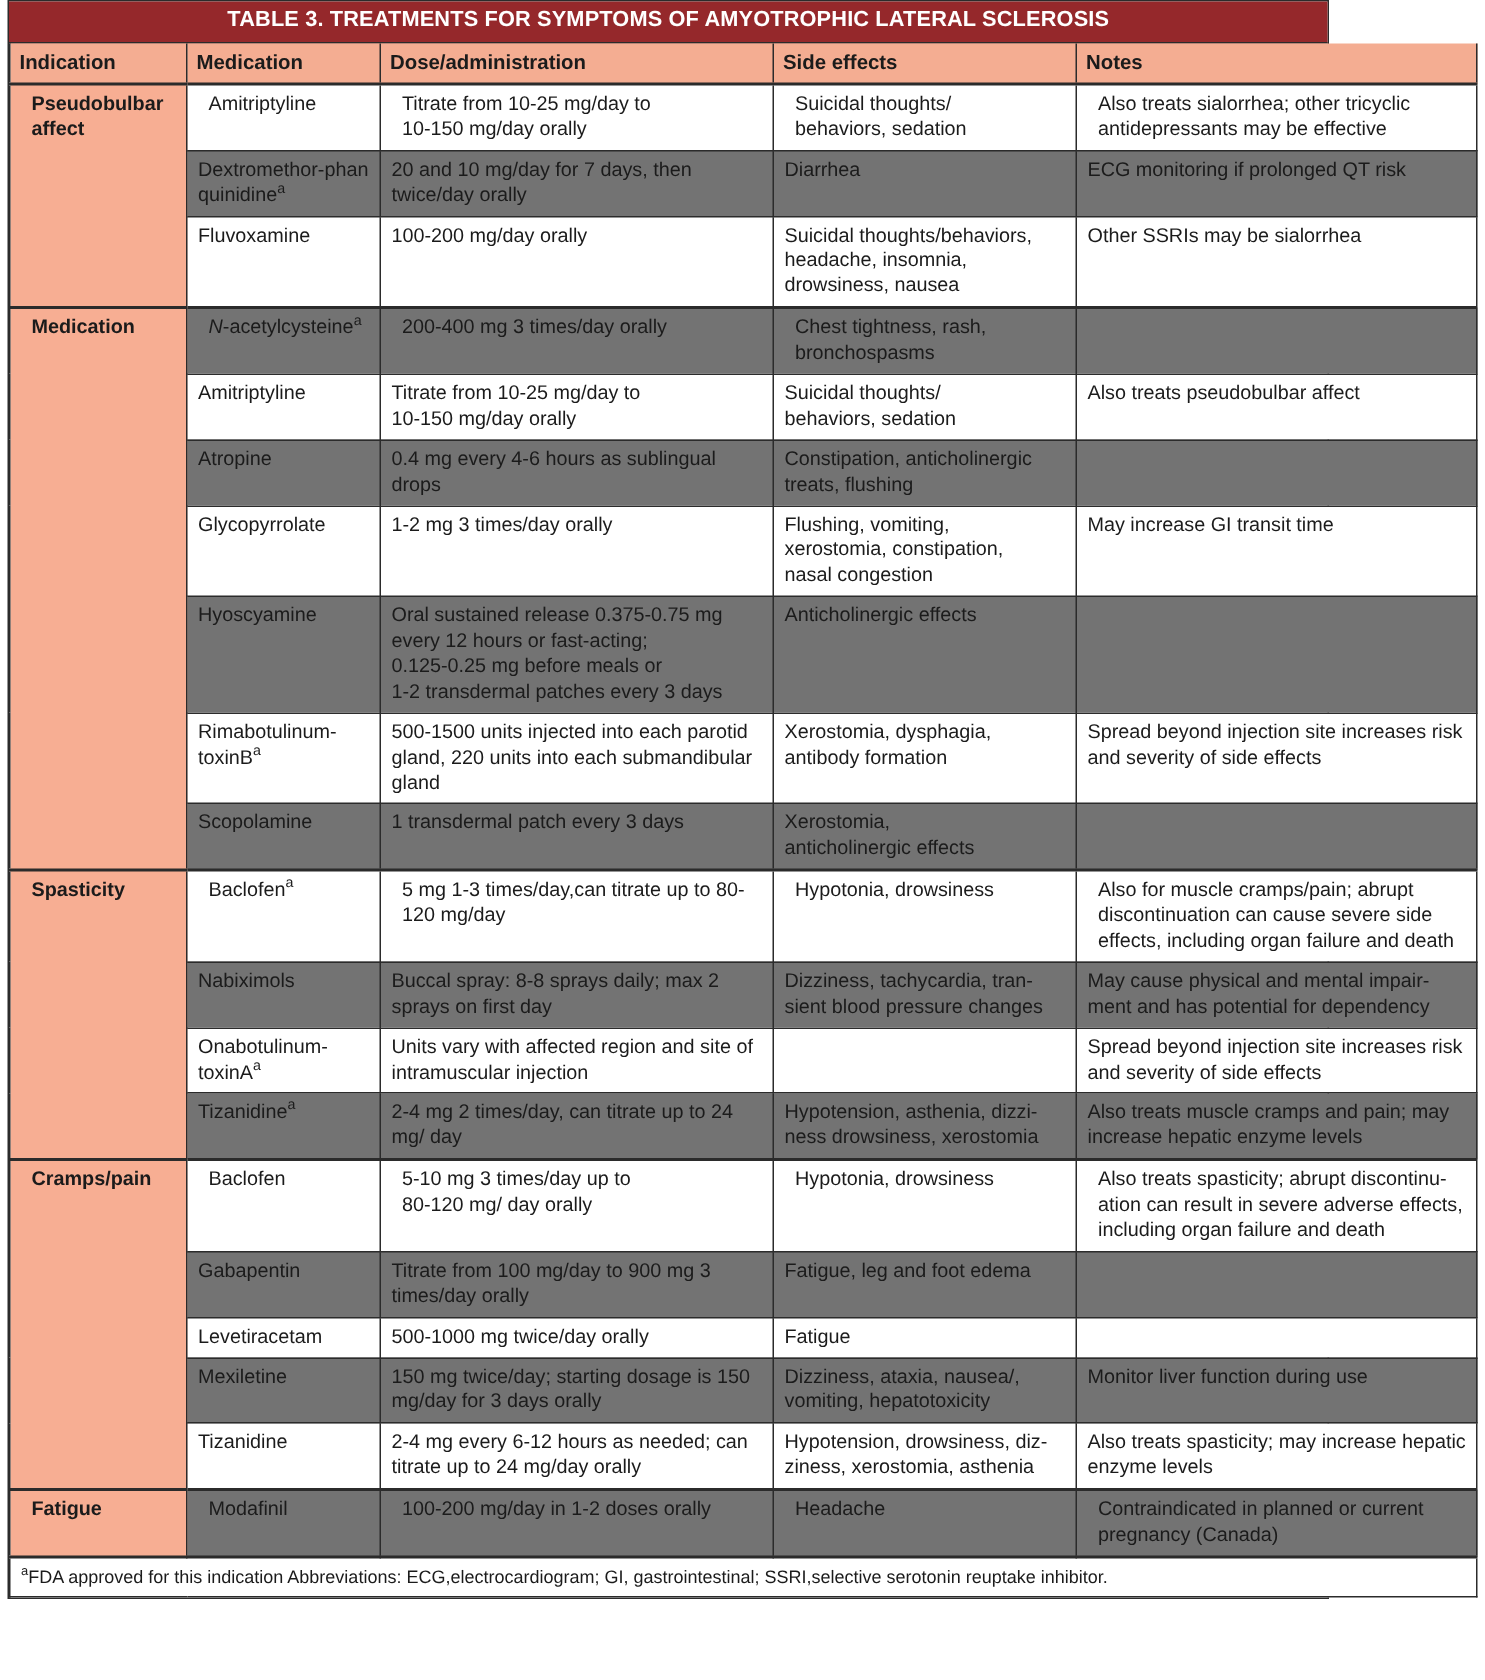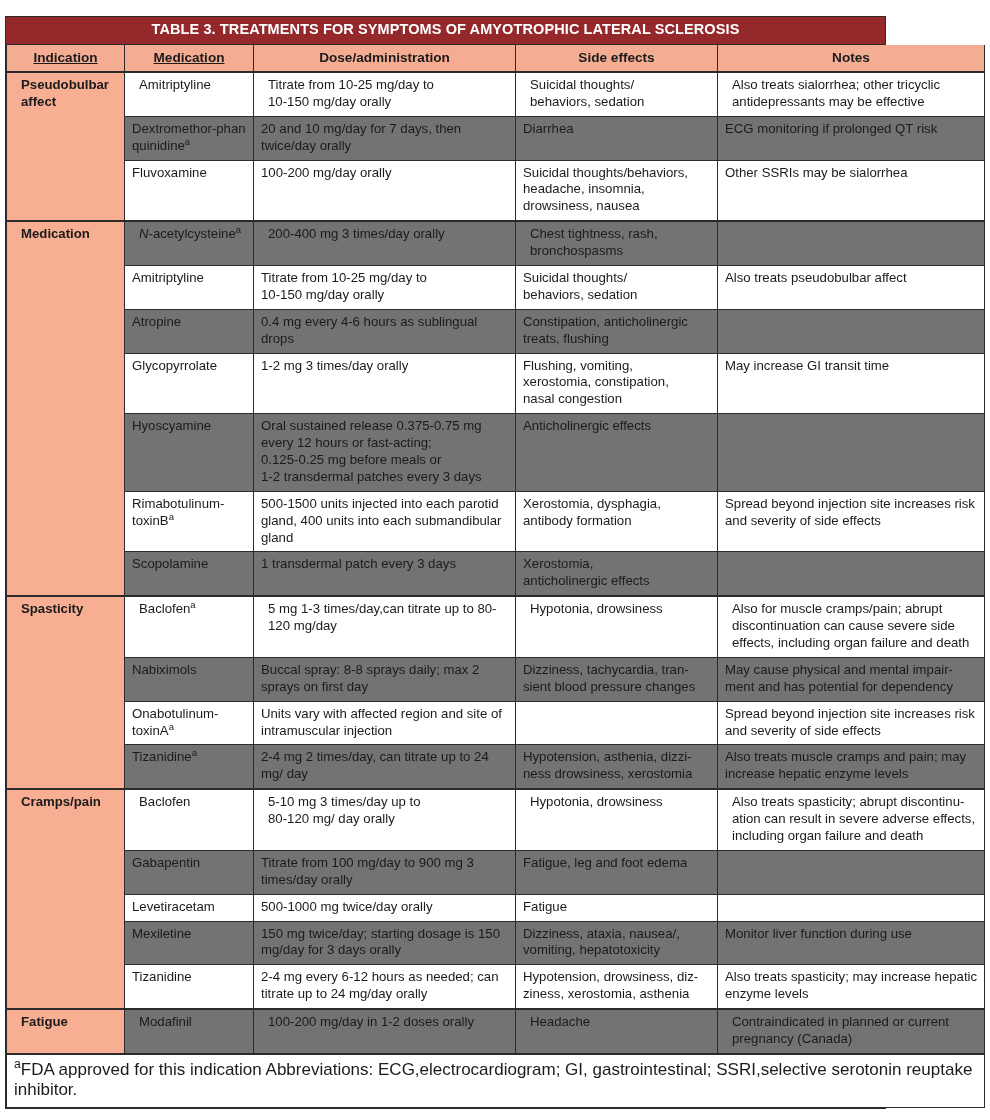--- a/index.html
+++ b/index.html
@@ -6,21 +6,21 @@
   html,body{margin:0;padding:0;}
   body{
     width:990px;
     background:#ffffff;
     font-family:"Liberation Sans", sans-serif;
     color:#1b1b1b;
     -webkit-font-smoothing:antialiased;
   }
   #table-wrap{
     width:881px;
-    margin:16px 5px 0 5px;
+    margin:0 5px 0 5px;
     border:1px solid #2b2b2b;
     box-sizing:border-box;
   }
   .title-bar{
     background:#95282b;
     color:#ffffff;
     text-align:center;
     font-weight:bold;
     font-size:14.5px;
     letter-spacing:.1px;
@@ -40,24 +40,24 @@
   col.c-side{width:202px;}
   col.c-notes{width:267px;}
 
   thead th{
     background:#f4ad92;
     border:1px solid #2b2b2b;
     border-top:none;
     font-weight:bold;
     font-size:13.6px;
     padding:5px 6px 6px 6px;
-    text-align:center;
+    text-align:left;
     vertical-align:middle;
   }
-  thead th.left{text-align:center;text-decoration:underline;}
+  thead th.left{text-align:left;}
 
   tbody td{
     border:1px solid #2b2b2b;
     padding:4px 6px 5px 7px;
     vertical-align:top;
     line-height:1.28;
     background:#ffffff;
   }
   tbody td.shade{background:#737373;}
   tbody td.ind{
@@ -65,21 +65,21 @@
     font-weight:bold;
     vertical-align:top;
     padding-top:4px;
   }
   tbody tr.sec-start > td{border-top:2px solid #2b2b2b;padding-left:14px;}
   .footnote-row td{
     background:#ffffff;
     border:1px solid #2b2b2b;
     border-top:2px solid #2b2b2b;
     padding:5px 7px 6px 7px;
-    font-size:17px;
+    font-size:12px;
     line-height:1.2;
   }
   sup{font-size:.72em;vertical-align:super;line-height:0;}
   i{font-style:italic;}
 </style>
 </head>
 <body>
 
 <div id="table-wrap">
 
@@ -148,21 +148,21 @@
           <td>May increase GI transit time</td>
         </tr>
         <tr>
           <td class="shade">Hyoscyamine</td>
           <td class="shade">Oral sustained release 0.375-0.75 mg every 12 hours or fast-acting;<br>0.125-0.25 mg before meals or<br>1-2 transdermal patches every 3 days</td>
           <td class="shade">Anticholinergic effects</td>
           <td class="shade"></td>
         </tr>
         <tr>
           <td>Rimabotulinum-toxinB<sup>a</sup></td>
-          <td>500-1500 units injected into each parotid gland, 400 units into each submandibular gland</td>
+          <td>500-1500 units injected into each parotid gland, 220 units into each submandibular gland</td>
           <td>Xerostomia, dysphagia,<br>antibody formation</td>
           <td>Spread beyond injection site increases risk and severity of side effects</td>
         </tr>
         <tr>
           <td class="shade">Scopolamine</td>
           <td class="shade">1 transdermal patch every 3 days</td>
           <td class="shade">Xerostomia,<br>anticholinergic effects</td>
           <td class="shade"></td>
         </tr>
         <tr class="sec-start">

